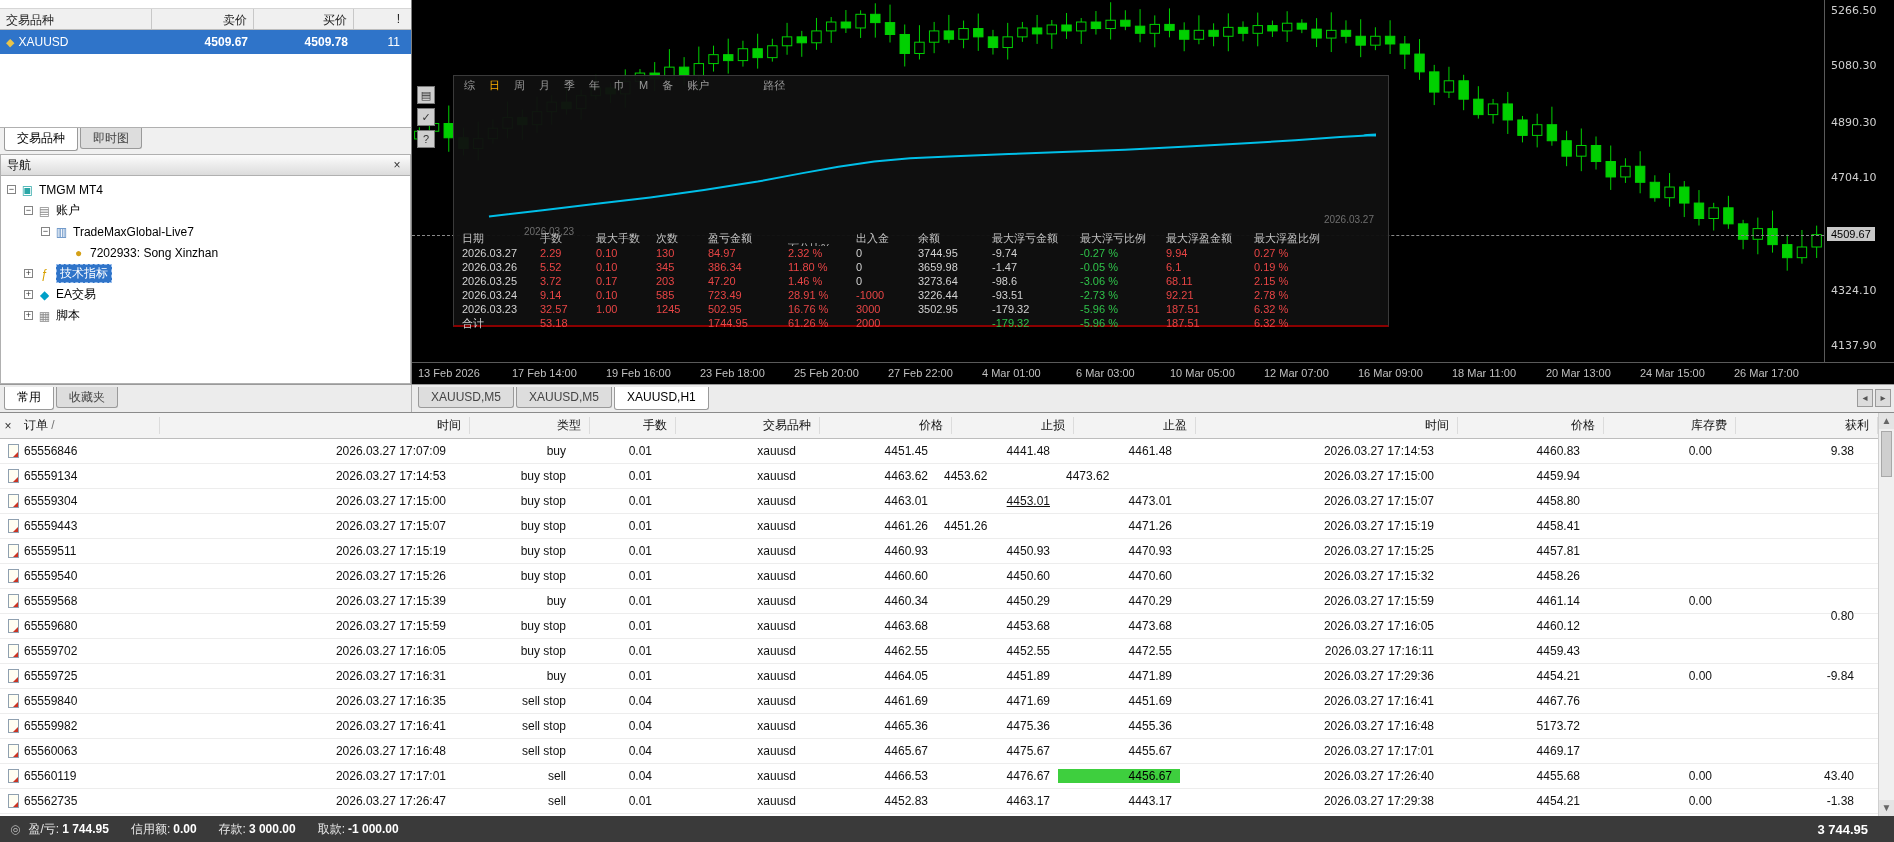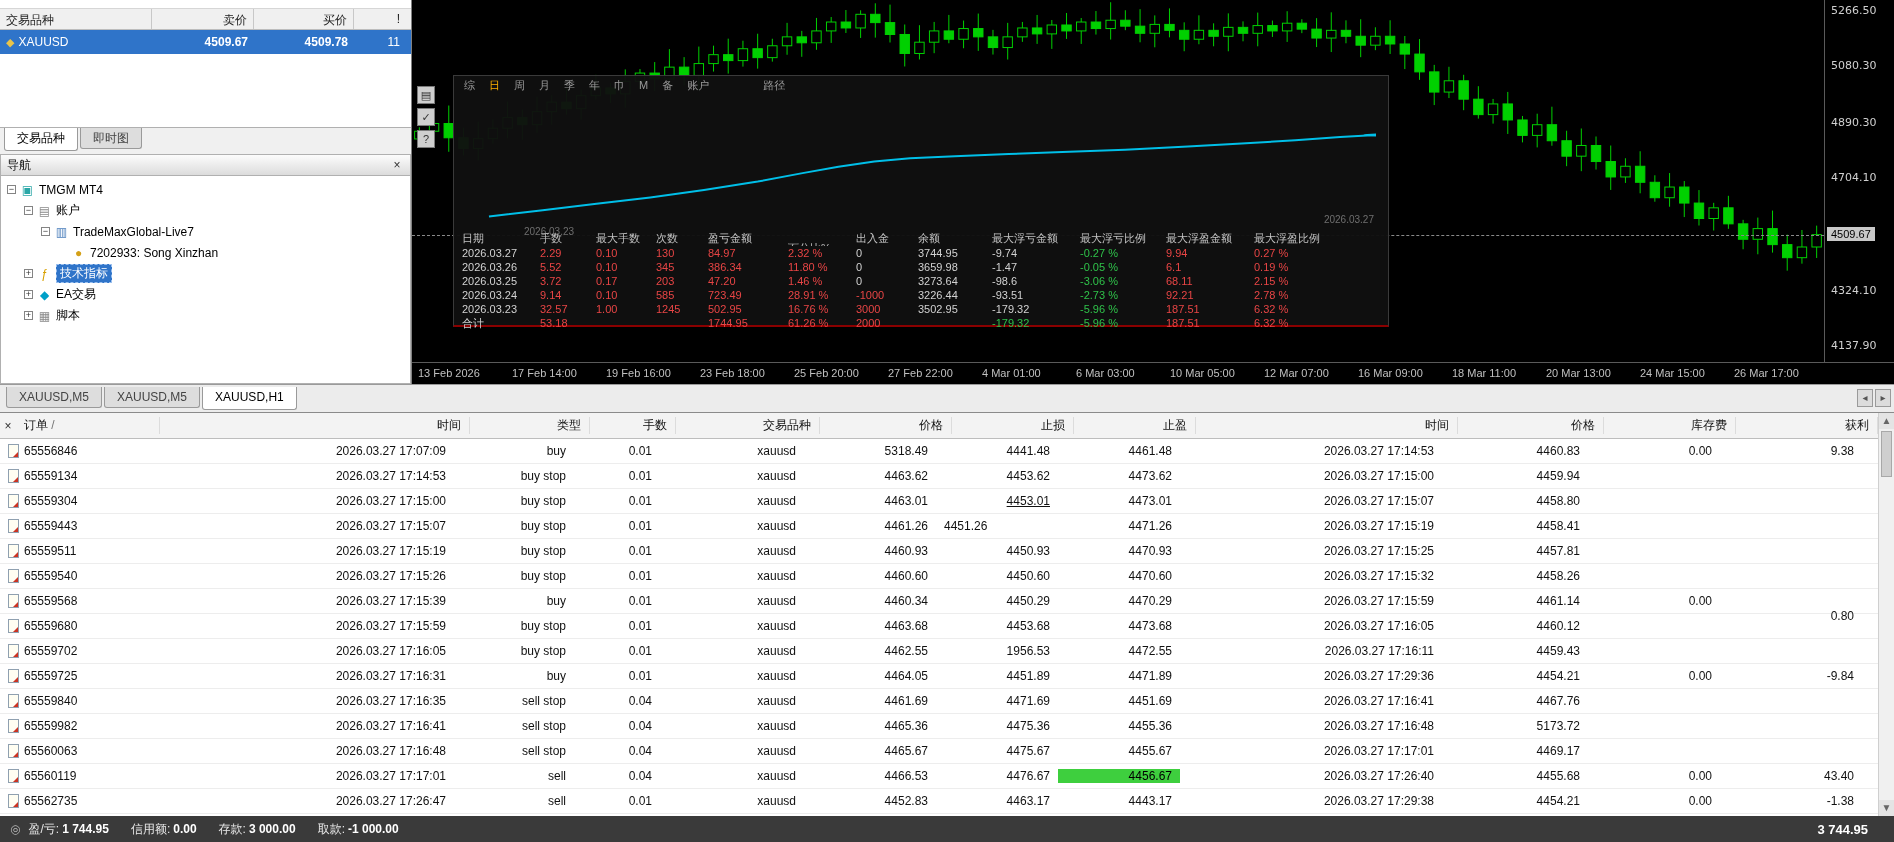--- a/index.html
+++ b/index.html
@@ -712,20 +712,24 @@
             <span class="mtd-td v-green" style="width: 86px;">-5.96 %</span>
             <span class="mtd-td v-red" style="width: 88px;">187.51</span>
             <span class="mtd-td v-red" style="width: 86px;">6.32 %</span>
           </div>
         </div>
     </div>
   </div>
 </div>
 
 <div class="band">
+  <div class="band-left" id="nav-tabs">
+      <div class="tab active">常用</div>
+      <div class="tab">收藏夹</div>
+    </div>
   <div class="band-right">
     <span id="chart-tabs-inner" style="display:flex">
         <div class="tab">XAUUSD,M5</div>
         <div class="tab">XAUUSD,M5</div>
         <div class="tab active">XAUUSD,H1</div>
       </span>
     <span class="tab-scroll">
       <span class="scroll-btn">◂</span>
       <span class="scroll-btn">▸</span>
     </span>
@@ -748,37 +752,37 @@
       <div class="t-hcell" style="width: 132px; text-align: right;">库存费</div>
       <div class="t-hcell" style="width: 142px; text-align: right;">获利</div>
     </div>
   <div class="t-body" id="t-body">
       <div class="t-row">
         <div class="t-cell" style="width: 144px; text-align: left;"><span class="doc-icon"></span><span>65556846</span></div>
         <div class="t-cell" style="width: 310px; text-align: right;">2026.03.27 17:07:09</div>
         <div class="t-cell" style="width: 120px; text-align: right;">buy</div>
         <div class="t-cell" style="width: 86px; text-align: right;">0.01</div>
         <div class="t-cell" style="width: 144px; text-align: right;">xauusd</div>
-        <div class="t-cell" style="width: 132px; text-align: right;">5318.49</div>
+        <div class="t-cell" style="width: 132px; text-align: right;">4451.45</div>
         <div class="t-cell" style="width: 122px; text-align: right;">4441.48</div>
         <div class="t-cell" style="width: 122px; text-align: right;">4461.48</div>
         <div class="t-cell" style="width: 262px; text-align: right;">2026.03.27 17:14:53</div>
         <div class="t-cell" style="width: 146px; text-align: right;">4460.83</div>
         <div class="t-cell" style="width: 132px; text-align: right;">0.00</div>
         <div class="t-cell" style="width: 142px; text-align: right;">9.38</div>
       </div>
       <div class="t-row">
         <div class="t-cell" style="width: 144px; text-align: left;"><span class="doc-icon"></span><span>65559134</span></div>
         <div class="t-cell" style="width: 310px; text-align: right;">2026.03.27 17:14:53</div>
         <div class="t-cell" style="width: 120px; text-align: right;">buy stop</div>
         <div class="t-cell" style="width: 86px; text-align: right;">0.01</div>
         <div class="t-cell" style="width: 144px; text-align: right;">xauusd</div>
         <div class="t-cell" style="width: 132px; text-align: right;">4463.62</div>
-        <div class="t-cell" style="width: 122px; text-align: right;">4453.62</div>
-        <div class="t-cell" style="width: 122px; text-align: right;">4473.62</div>
+        <div class="t-cell" style="width: 122px; text-align: left;">4453.62</div>
+        <div class="t-cell" style="width: 122px; text-align: left;">4473.62</div>
         <div class="t-cell" style="width: 262px; text-align: right;">2026.03.27 17:15:00</div>
         <div class="t-cell" style="width: 146px; text-align: right;">4459.94</div>
         <div class="t-cell" style="width: 132px; text-align: right;"></div>
         <div class="t-cell" style="width: 142px; text-align: right;"></div>
       </div>
       <div class="t-row">
         <div class="t-cell" style="width: 144px; text-align: left;"><span class="doc-icon"></span><span>65559304</span></div>
         <div class="t-cell" style="width: 310px; text-align: right;">2026.03.27 17:15:00</div>
         <div class="t-cell" style="width: 120px; text-align: right;">buy stop</div>
         <div class="t-cell" style="width: 86px; text-align: right;">0.01</div>
@@ -861,21 +865,21 @@
         <div class="t-cell" style="width: 132px; text-align: right;"></div>
         <div class="t-cell" style="width: 142px; text-align: right;"></div>
       </div>
       <div class="t-row">
         <div class="t-cell" style="width: 144px; text-align: left;"><span class="doc-icon"></span><span>65559702</span></div>
         <div class="t-cell" style="width: 310px; text-align: right;">2026.03.27 17:16:05</div>
         <div class="t-cell" style="width: 120px; text-align: right;">buy stop</div>
         <div class="t-cell" style="width: 86px; text-align: right;">0.01</div>
         <div class="t-cell" style="width: 144px; text-align: right;">xauusd</div>
         <div class="t-cell" style="width: 132px; text-align: right;">4462.55</div>
-        <div class="t-cell" style="width: 122px; text-align: right;">1956.53</div>
+        <div class="t-cell" style="width: 122px; text-align: right;">4452.55</div>
         <div class="t-cell" style="width: 122px; text-align: right;">4472.55</div>
         <div class="t-cell" style="width: 262px; text-align: right;">2026.03.27 17:16:11</div>
         <div class="t-cell" style="width: 146px; text-align: right;">4459.43</div>
         <div class="t-cell" style="width: 132px; text-align: right;"></div>
         <div class="t-cell" style="width: 142px; text-align: right;"></div>
       </div>
       <div class="t-row">
         <div class="t-cell" style="width: 144px; text-align: left;"><span class="doc-icon"></span><span>65559725</span></div>
         <div class="t-cell" style="width: 310px; text-align: right;">2026.03.27 17:16:31</div>
         <div class="t-cell" style="width: 120px; text-align: right;">buy</div>

